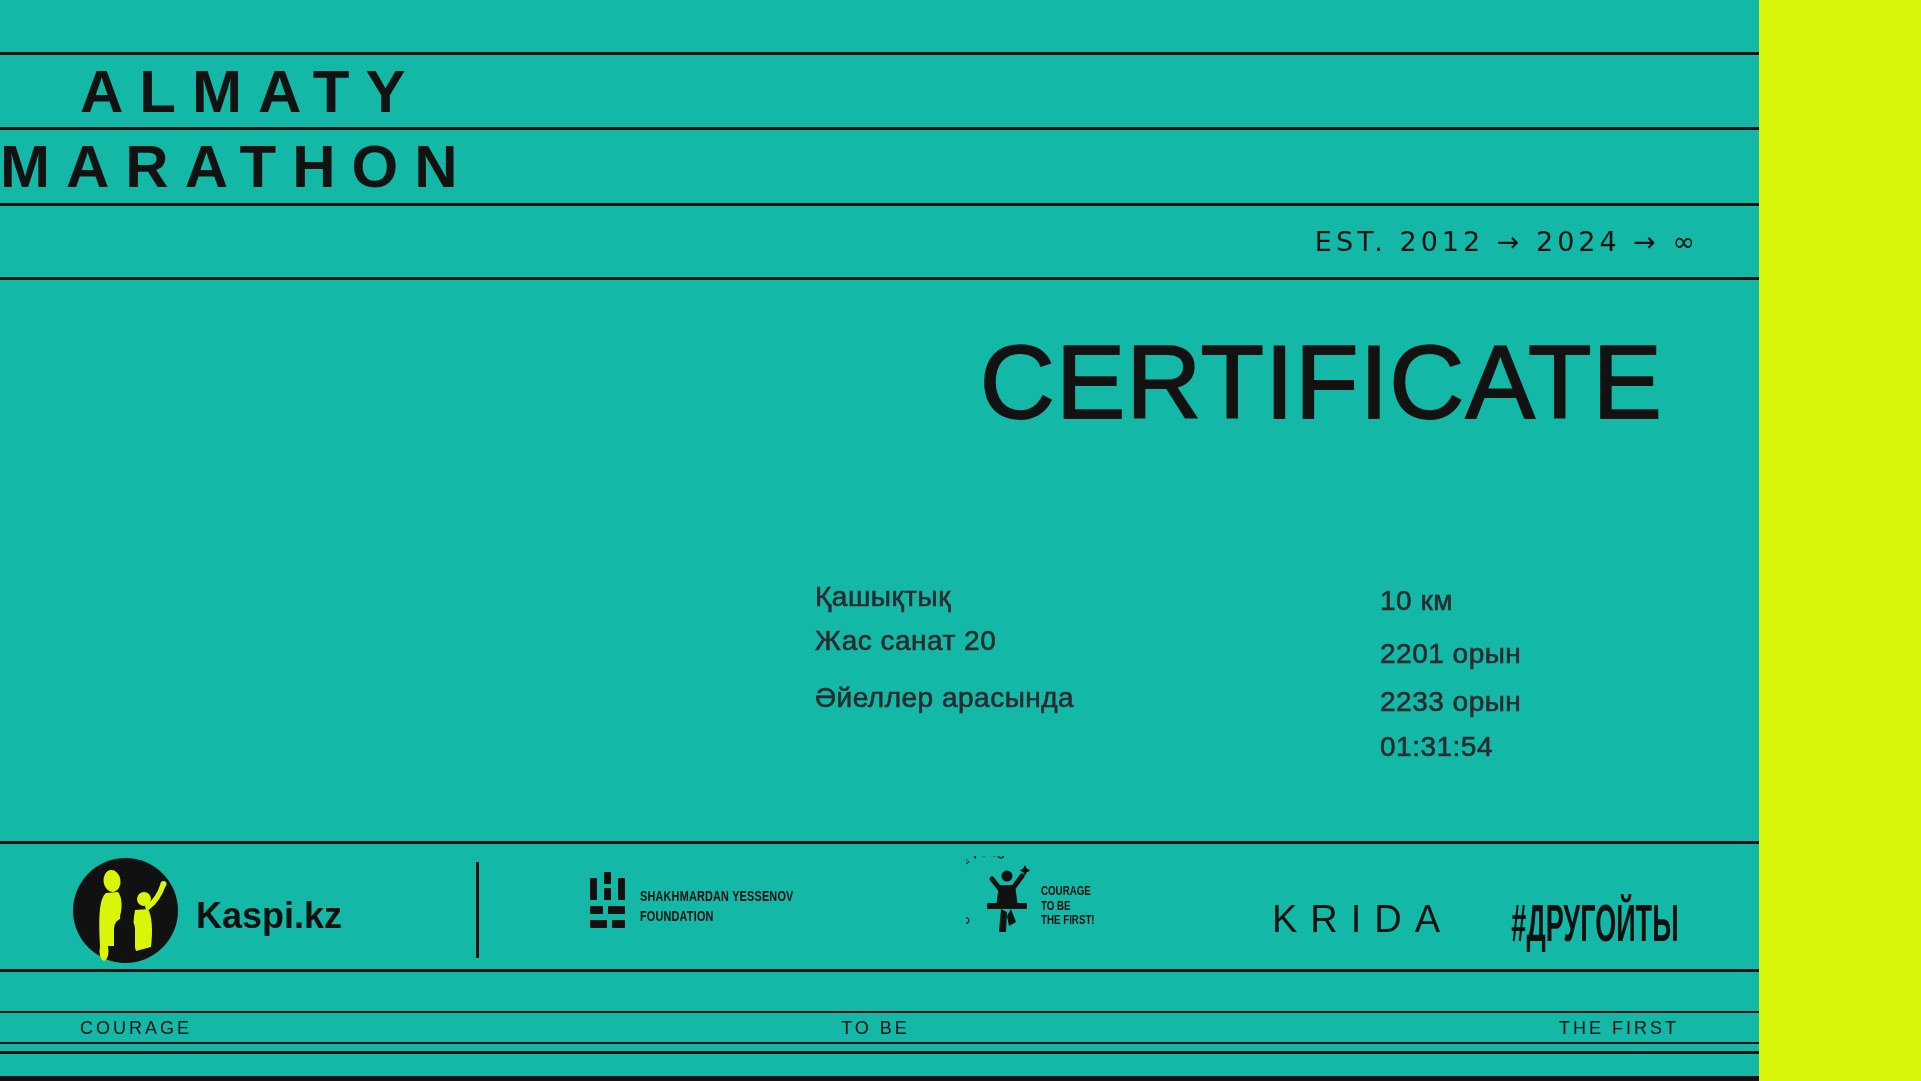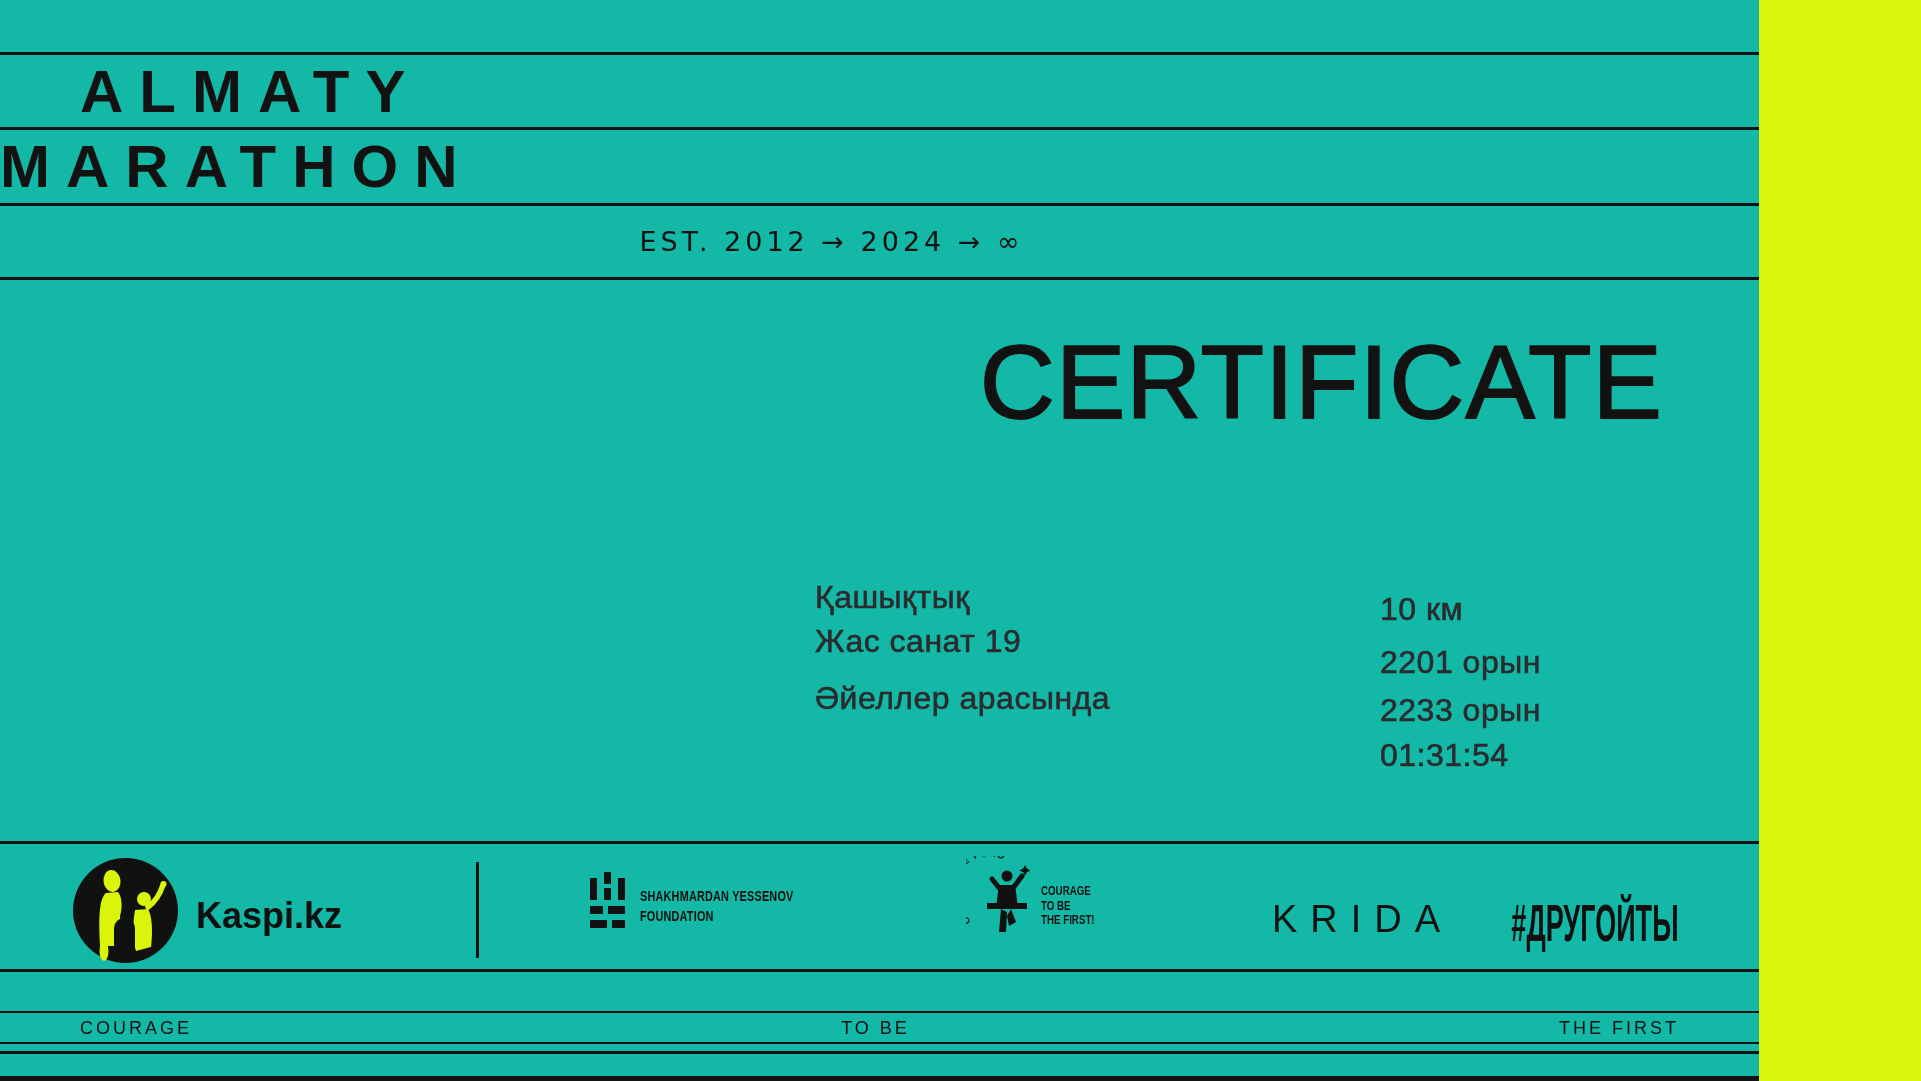--- a/index.html
+++ b/index.html
@@ -13,21 +13,21 @@
     position: relative; width: 1759px; height: 1081px;
     background: #14b8a6; overflow: hidden; color: #121212;
   }
   .hline { position: absolute; left: 0; right: 0; height: 3px; background: #121212; }
   .hline.thin { height: 2px; }
   .bottom-strip { position: absolute; left: 0; right: 0; top: 1076px; height: 5px; background: #121212; }
 
   .band { position: absolute; left: 0; right: 0; display: flex; align-items: center; }
   .band-almaty   { top: 55px;  height: 72px; padding-left: 80px; }
   .band-marathon { top: 130px; height: 73px; justify-content: flex-start; padding-right: 80px; }
-  .band-est      { top: 206px; height: 71px; justify-content: center; padding-right: 100px; }
+  .band-est      { top: 206px; height: 71px; justify-content: flex-end; padding-right: 64px; }
 
   .wordmark {
     font-weight: 700; font-size: 60px; letter-spacing: 16px;
     color: #121212; white-space: nowrap;
   }
   .band-marathon .wordmark { margin-right: -16px; }
   .est-text {
     font-family: "DejaVu Sans", sans-serif;
     font-size: 27px; letter-spacing: 4px; margin-right: -4px;
     font-weight: 400; color: #121212; white-space: nowrap;
@@ -41,24 +41,24 @@
   }
 
   .recipient {
     position: absolute; left: 815px; top: 498px;
     font-size: 46px; line-height: 46px; font-weight: 700;
     letter-spacing: 1px; color: #2b2b2f; white-space: nowrap;
   }
 
   .detail-row {
     position: absolute; left: 815px; width: 1035px; height: 40px;
-    font-size: 32px; line-height: 40px; color: #2b2b2f;
+    font-size: 28px; line-height: 40px; color: #2b2b2f;
     -webkit-text-stroke: 0.6px #2b2b2f; letter-spacing: 0.5px; white-space: nowrap;
   }
-  .detail-row .dv { position: absolute; left: 565px; top: 12px; }
+  .detail-row .dv { position: absolute; left: 565px; top: 4px; }
   .row-1 { top: 577px; }
   .row-2 { top: 621px; }
   .row-2 .dv { transform: translateY(9px); }
   .row-3 { top: 678px; }
   .row-4 { top: 723px; }
 
   
   .kaspi-logo { position: absolute; left: 73px; top: 858px; }
   .kaspi-word {
     position: absolute; left: 196px; top: 886px; height: 60px;
@@ -129,21 +129,21 @@
     <span class="est-text">EST. 2012 → 2024 → ∞</span>
   </div>
 
   <div class="cert-title">CERTIFICATE</div>
 
   <div class="detail-row row-1">
     <span class="dl">Қашықтық</span>
     <span class="dv">10 км</span>
   </div>
   <div class="detail-row row-2">
-    <span class="dl">Жас санат 19</span>
+    <span class="dl">Жас санат 20</span>
     <span class="dv">2201 орын</span>
   </div>
   <div class="detail-row row-3">
     <span class="dl">Әйеллер арасында</span>
     <span class="dv">2233 орын</span>
   </div>
   <div class="detail-row row-4">
     <span class="dv">01:31:54</span>
   </div>
 

